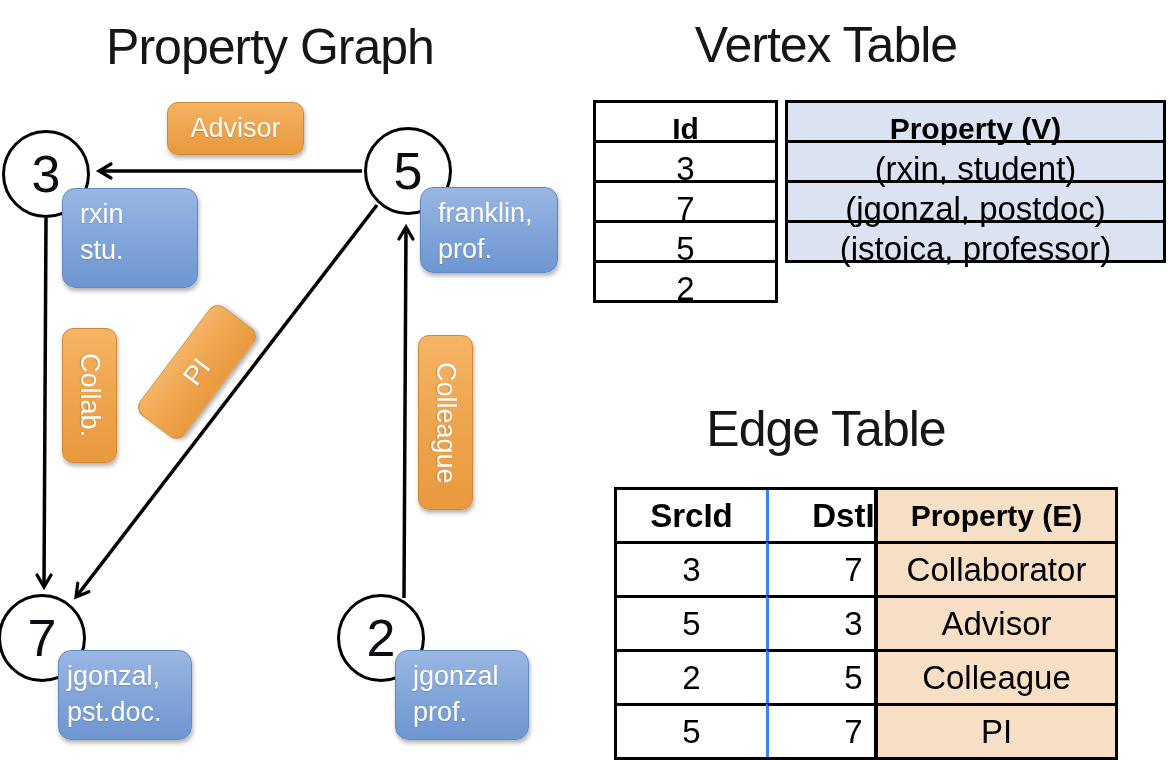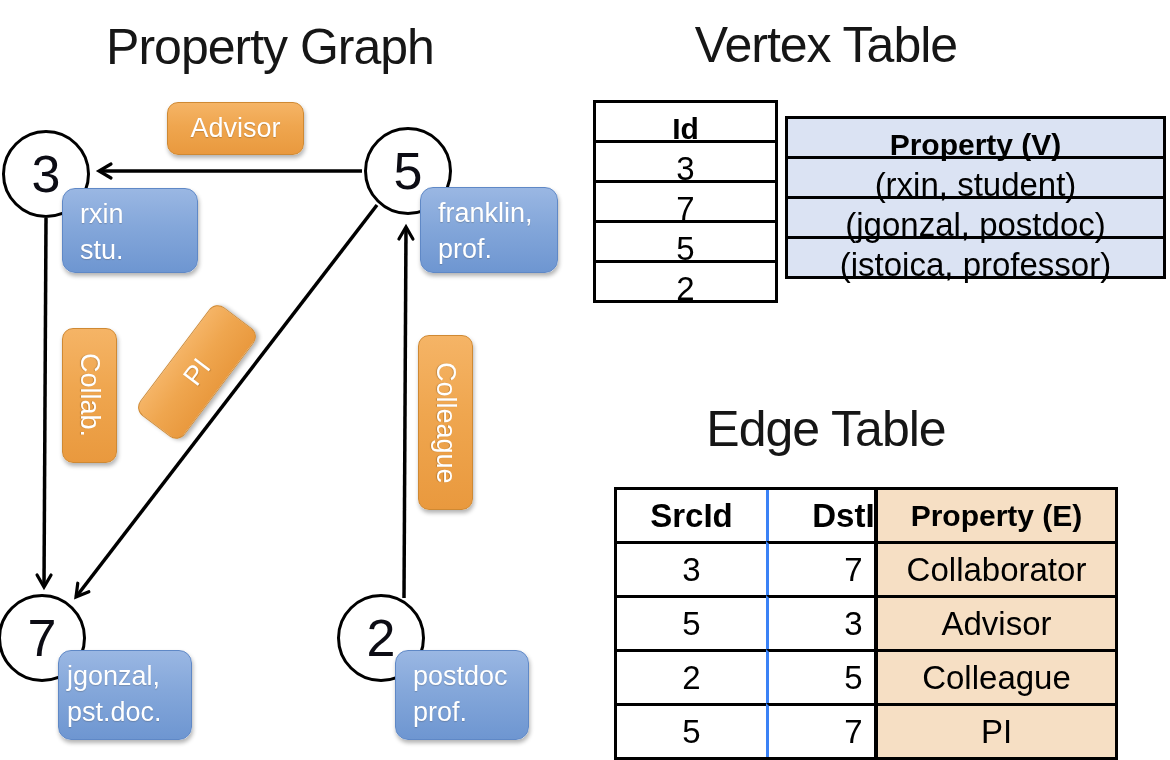--- a/index.html
+++ b/index.html
@@ -85,34 +85,34 @@
   <div class="vcircle" style="left:364px;top:127px;">
       <span>5</span>
     </div>
   <div class="vcircle" style="left:-2px;top:594px;">
       <span>7</span>
     </div>
   <div class="vcircle" style="left:337px;top:594px;">
       <span>2</span>
     </div>
 
-  <div class="pbox" style="left:62px;top:188px;width:136px;height:85px;">
+  <div class="pbox" style="left:62px;top:188px;width:136px;height:100px;">
     <div>rxin</div>
     <div>stu.</div>
   </div>
   <div class="pbox" style="left:420px;top:187px;width:138px;height:86px;">
     <div>franklin,</div>
     <div>prof.</div>
   </div>
   <div class="pbox" style="left:58px;top:650px;width:134px;height:90px;padding-left:8px;">
     <div>jgonzal,</div>
     <div>pst.doc.</div>
   </div>
   <div class="pbox" style="left:395px;top:650px;width:134px;height:90px;">
-    <div>postdoc</div>
+    <div>jgonzal</div>
     <div>prof.</div>
   </div>
 
   <div class="ebox" style="left:167px;top:102px;width:137px;height:53px;">
     <span>Advisor</span>
   </div>
   <div class="ebox vert" style="left:62px;top:328px;width:55px;height:135px;">
     <span>Collab.</span>
   </div>
   <div class="ebox" style="left:129px;top:344px;width:136px;height:56px;transform:rotate(-53deg);">
@@ -122,21 +122,21 @@
     <span>Colleague</span>
   </div>
 
   <div class="tcol" style="left:593px;top:100px;width:185px;">
     <div class="cell head">Id</div>
     <div class="cell">3</div>
     <div class="cell">7</div>
     <div class="cell">5</div>
     <div class="cell">2</div>
   </div>
-  <div class="tcol bluefill" style="left:785px;top:100px;width:381px;margin-top:16px;">
+  <div class="tcol bluefill" style="left:785px;top:100px;width:381px;">
     <div class="cell head">Property (V)</div>
     <div class="cell">(rxin, student)</div>
     <div class="cell">(jgonzal, postdoc)</div>
     <div class="cell">(istoica, professor)</div>
   </div>
 
   <div class="egrid" style="left:614px;top:487px;width:263px;">
     <div class="gc head">SrcId</div>
     <div class="gc head rightc">DstId</div>
     <div class="gc ht">3</div>

